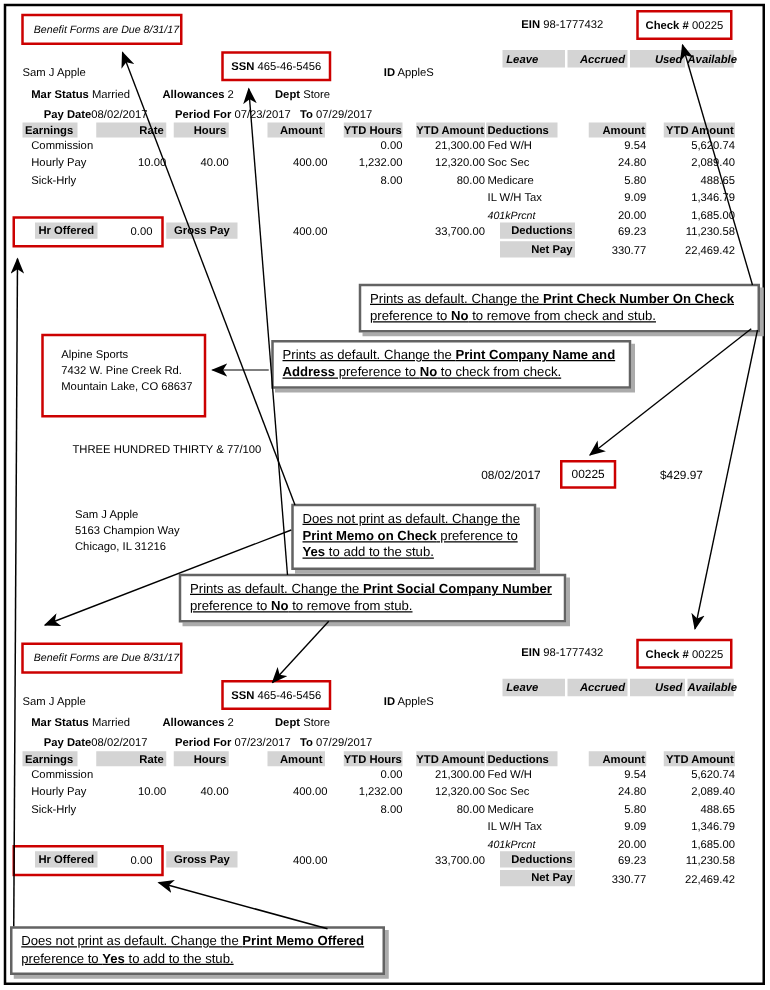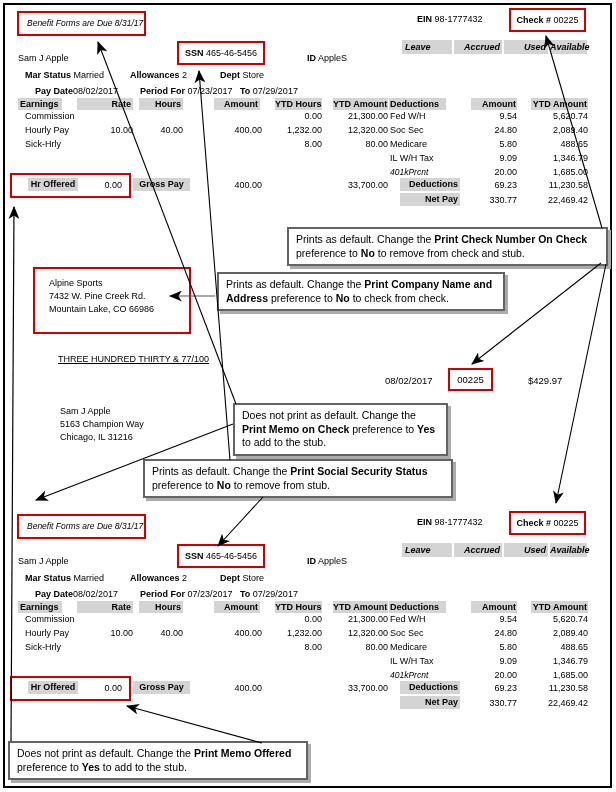--- a/index.html
+++ b/index.html
@@ -18,21 +18,21 @@
     white-space:nowrap; line-height:12px; }
   .red { position:absolute; border:2px solid #cc0000; }
   .callout { position:absolute; background:#fff; border:2px solid #636363;
     box-shadow:3px 3px 0 #ababab; padding:4px 7px; font-size:10.5px; line-height:13.5px; }
   .stub { position:absolute; left:0; top:2px; width:616px; height:230px; }
   .stub--second { top:505px; }
   .stub--second .memo-box  { top:6px; height:40px; width:144px; }
   .stub--second .check-box { left:526px; width:80px; height:26px; }
   .center { text-align:center; }
   .arrows { position:absolute; left:0; top:0; z-index:30; pointer-events:none; }
-  .callout { z-index:20; }
+  .callout { z-index:20;text-decoration:underline; }
 </style>
 </head>
 <body>
 
 <div class="page-border"></div>
 
 <div class="stub" id="stub-1">
 
   <div class="red memo-box" style="left:17px;top:9px;width:129px;height:25px;">
     <div class="t sm" style="left:8px;top:5px;">Benefit Forms are Due 8/31/17</div>
@@ -268,44 +268,44 @@
   <div class="t num" style="left:326px;top:178px;width:62px;">33,700.00</div>
   <div class="gcell num" style="left:400px;top:176px;width:60px;height:13px;line-height:13px;padding-right:2px;">Deductions</div>
   <div class="t num" style="left:467px;top:178px;width:50px;">69.23</div>
   <div class="t num" style="left:526px;top:178px;width:62px;">11,230.58</div>
 
   <div class="gcell num" style="left:400px;top:191px;width:60px;height:13px;line-height:13px;padding-right:2px;">Net Pay</div>
   <div class="t num" style="left:467px;top:193px;width:50px;">330.77</div>
   <div class="t num" style="left:526px;top:193px;width:62px;">22,469.42</div>
 </div>
 
-<div class="red" style="left:33px;top:267px;width:158px;height:67px;">
+<div class="red" style="left:33px;top:267px;width:132px;height:67px;">
   <div class="t" style="left:14px;top:9px;">Alpine Sports</div>
   <div class="t" style="left:14px;top:22px;">7432 W. Pine Creek Rd.</div>
-  <div class="t" style="left:14px;top:35px;">Mountain Lake, CO  66986</div>
-</div>
-
-<div class="t" style="left:58px;top:354px;text-decoration:underline;">THREE HUNDRED THIRTY &amp; 77/100</div>
+  <div class="t" style="left:14px;top:35px;">Mountain Lake, CO  68637</div>
+</div>
+
+<div class="t" style="left:58px;top:354px;">THREE HUNDRED THIRTY &amp; 77/100</div>
 
 <div class="t" style="left:385px;top:375px;font-size:9.5px;">08/02/2017</div>
 <div class="red" style="left:448px;top:368px;width:45px;height:23px;">
   <div class="center" style="font-size:9.5px;line-height:19px;">00225</div>
 </div>
 <div class="t" style="left:528px;top:375px;font-size:9.5px;">$429.97</div>
 
 <div>
   <div class="t" style="left:60px;top:406px;">Sam J Apple</div>
   <div class="t" style="left:60px;top:419px;">5163 Champion Way</div>
   <div class="t" style="left:60px;top:432px;">Chicago, IL  31216</div>
 </div>
 
 <div class="callout" style="left:287px;top:227px;width:321px;"><span>Prints as default. Change the </span><b>Print Check Number On Check</b><span> preference to </span><b>No</b><span> to remove from check and stub.</span></div>
 <div class="callout" style="left:217px;top:272px;width:288px;"><span>Prints as default. Change the </span><b>Print Company Name and Address</b><span> preference to </span><b>No</b><span> to check from check.</span></div>
-<div class="callout" style="left:233px;top:403px;width:215px;"><span>Does not print as default. Change the </span><b>Print Memo on Check</b><span> preference to </span><b>Yes</b><span> to add to the stub.</span></div>
-<div class="callout" style="left:143px;top:459px;width:310px;"><span>Prints as default. Change the </span><b>Print Social Security Status</b><span> preference to </span><b>No</b><span> to remove from stub.</span></div>
+<div class="callout" style="left:233px;top:403px;width:196px;"><span>Does not print as default. Change the </span><b>Print Memo on Check</b><span> preference to </span><b>Yes</b><span> to add to the stub.</span></div>
+<div class="callout" style="left:143px;top:459px;width:310px;"><span>Prints as default. Change the </span><b>Print Social Company Number</b><span> preference to </span><b>No</b><span> to remove from stub.</span></div>
 <div class="callout" style="left:8px;top:741px;width:300px;"><span>Does not print as default. Change the </span><b>Print Memo Offered</b><span> preference to </span><b>Yes</b><span> to add to the stub.</span></div>
 
 <svg class="arrows" width="616" height="792" viewBox="0 0 616 792">
   <defs>
     <marker id="arw" viewBox="0 0 12 10" refX="11" refY="5" markerWidth="13" markerHeight="11" orient="auto" markerUnits="userSpaceOnUse">
       <path d="M0,0 L12,5 L0,10 L3.2,5 Z" fill="#000"></path>
     </marker>
   </defs>
   <line x1="602" y1="228" x2="546" y2="36" stroke="#000" stroke-width="1.1" marker-end="url(#arw)"></line>
   <line x1="601" y1="263" x2="472" y2="364" stroke="#000" stroke-width="1.1" marker-end="url(#arw)"></line>

